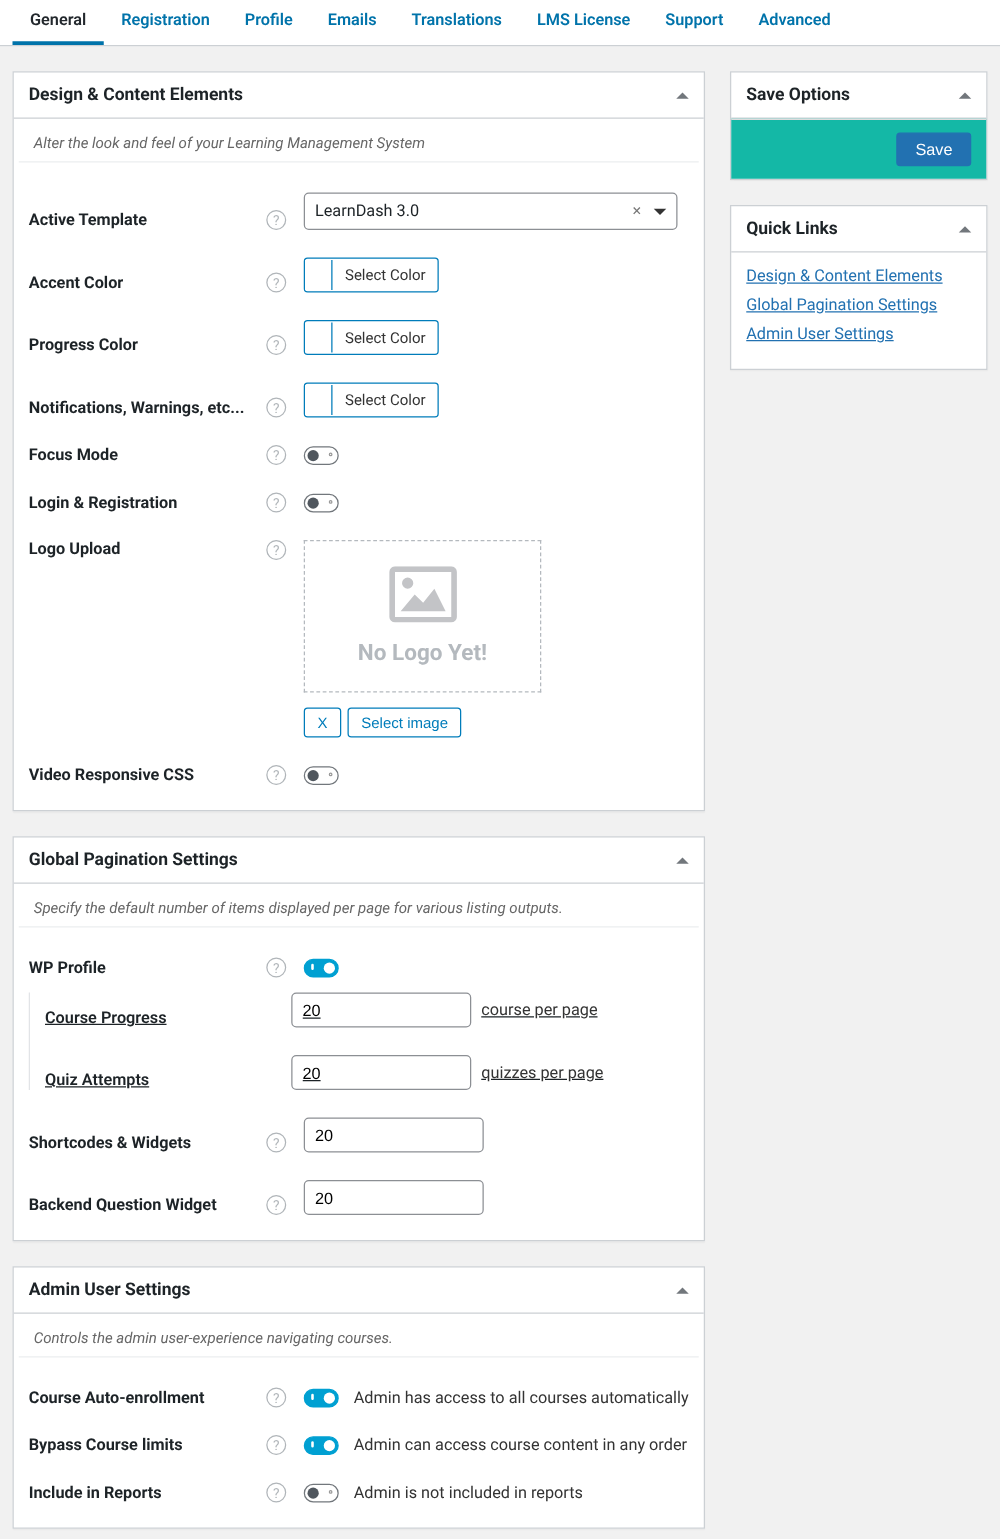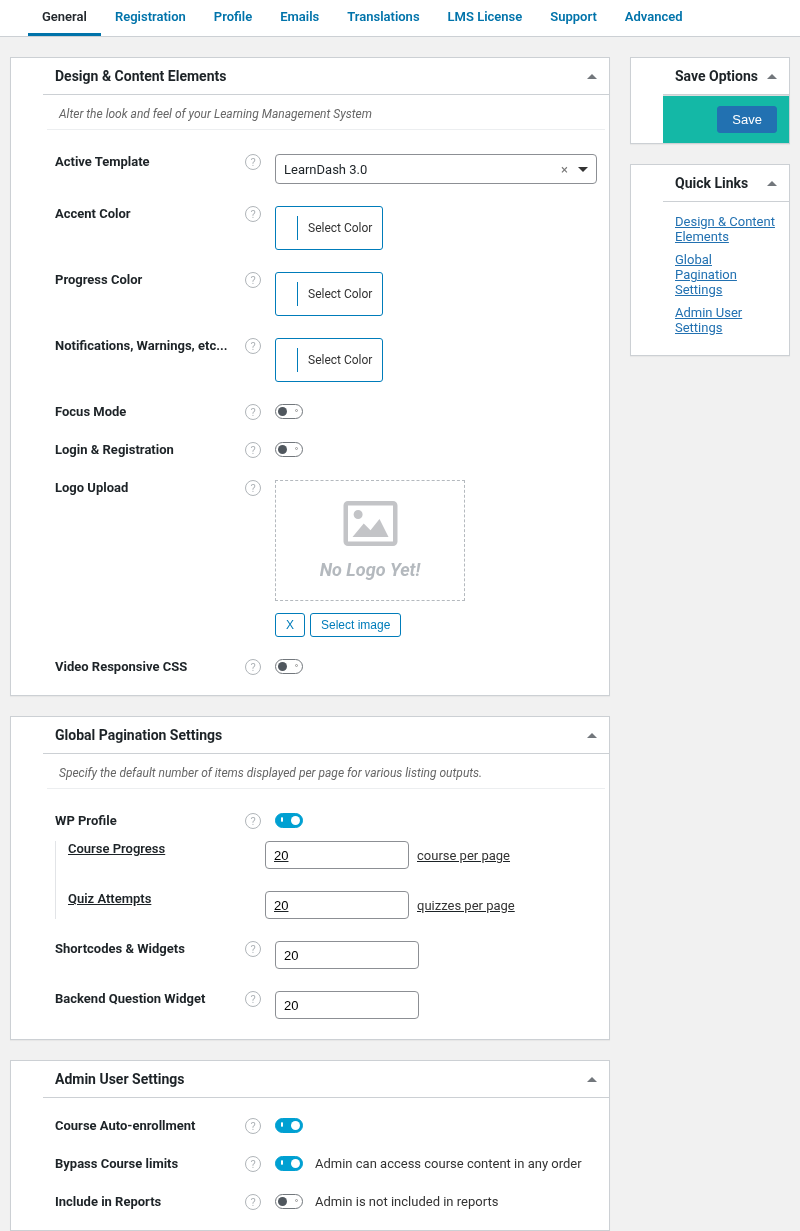--- a/index.html
+++ b/index.html
@@ -8,21 +8,21 @@
     padding: 0;
     font-family: -apple-system, BlinkMacSystemFont, "Segoe UI", Roboto, Arial, sans-serif;
     font-size: 13px;
     background: #f1f1f1;
     color: #1d2327;
   }
   .tabs {
     background: #fff;
     border-bottom: 1px solid #ccd0d4;
     display: flex;
-    padding: 0 28px;
+    padding: 0 10px;
   }
   .tab {
     padding: 9px 14px;
     font-size: 13px;
     font-weight: 600;
     color: #0073aa;
     cursor: pointer;
     border-bottom: 3px solid transparent;
   }
   .tab.active {
@@ -35,21 +35,20 @@
     gap: 20px;
     align-items: flex-start;
   }
   .main { flex: 1; }
   .side { width: 206px; }
   .panel {
     background: #fff;
     border: 1px solid #ccd0d4;
     box-shadow: 0 1px 1px rgba(0,0,0,0.04);
     margin-bottom: 20px;
-    padding-left: 32px;
   }
   .panel-head {
     border-bottom: 1px solid #ccd0d4;
     padding: 10px 12px;
     display: flex;
     justify-content: space-between;
     align-items: center;
     cursor: pointer;
   }
   .panel-head h2 {
@@ -67,21 +66,21 @@
     font-style: italic;
     font-size: 12px;
     color: #666;
     padding: 8px 12px;
     border-bottom: 1px solid #eceef0;
     margin: 4px;
   }
   .panel-body { padding: 20px 12px; }
   .row {
     display: flex;
-    align-items: flex-start;
+    align-items: flex-end;
     margin-bottom: 22px;
   }
   .row:last-child { margin-bottom: 0; }
   .label {
     width: 190px;
     font-weight: 700;
     font-size: 13px;
     flex-shrink: 0;
   }
   .help {
@@ -93,37 +92,37 @@
     color: #b0b5b9;
     margin-right: 14px;
     cursor: help;
     flex-shrink: 0;
   }
   .control { display: flex; align-items: center; flex-wrap: wrap; }
   select, .select-like {
     border: 1px solid #8c8f94;
     border-radius: 4px;
     padding: 4px 8px;
-    width: 322px;
+    width: 299px;
     height: 30px;
     font-size: 13px;
     display: flex;
     align-items: center;
     justify-content: space-between;
     background: #fff;
   }
   .select-like .clear { color: #777; margin-right: 4px; cursor: pointer; }
   .select-like .dd { border-left: 5px solid transparent; border-right: 5px solid transparent; border-top: 5px solid #333; }
   .color-btn {
     border: 1px solid #007cba;
     border-radius: 3px;
     display: inline-flex;
     align-items: center;
     overflow: hidden;
-    height: 44px;
+    height: 28px;
   }
   .color-swatch {
     width: 22px; height: 24px;
     background: #fff;
     border-right: 1px solid #007cba;
   }
   .color-text {
     padding: 0 10px;
     font-size: 12px;
     color: #333;
@@ -161,21 +160,20 @@
     border: 1px dashed #b4b9be;
     width: 190px;
     padding: 20px 0;
     text-align: center;
   }
   .upload-placeholder {
     color: #b4b9be;
     font-size: 18px;
     font-weight: 700;
     margin-top: 10px;
-    font-style: italic;
   }
   .upload-buttons { display: flex; gap: 5px; margin-top: 12px; }
   .btn-small {
     border: 1px solid #007cba;
     color: #007cba;
     border-radius: 3px;
     padding: 4px 10px;
     font-size: 12px;
     background: #fff;
     cursor: pointer;
@@ -392,30 +390,32 @@
         </div>
 
       </div>
     </div>
 
     <div class="panel">
       <div class="panel-head">
         <h2>Admin User Settings</h2>
         <span class="caret-up"></span>
       </div>
+      <p class="panel-desc">Controls the admin user-experience navigating courses.</p>
       <div class="panel-body">
 
         <div class="row">
           <div class="label">Course Auto-enrollment</div>
           <div class="help">?</div>
           <div class="control">
             <div class="toggle on">
                 <span class="dot"></span>
                 <span class="knob"></span>
               </div>
+            <span class="desc-text">Admin has access to all courses automatically</span>
           </div>
         </div>
 
         <div class="row">
           <div class="label">Bypass Course limits</div>
           <div class="help">?</div>
           <div class="control">
             <div class="toggle on">
                 <span class="dot"></span>
                 <span class="knob"></span>

